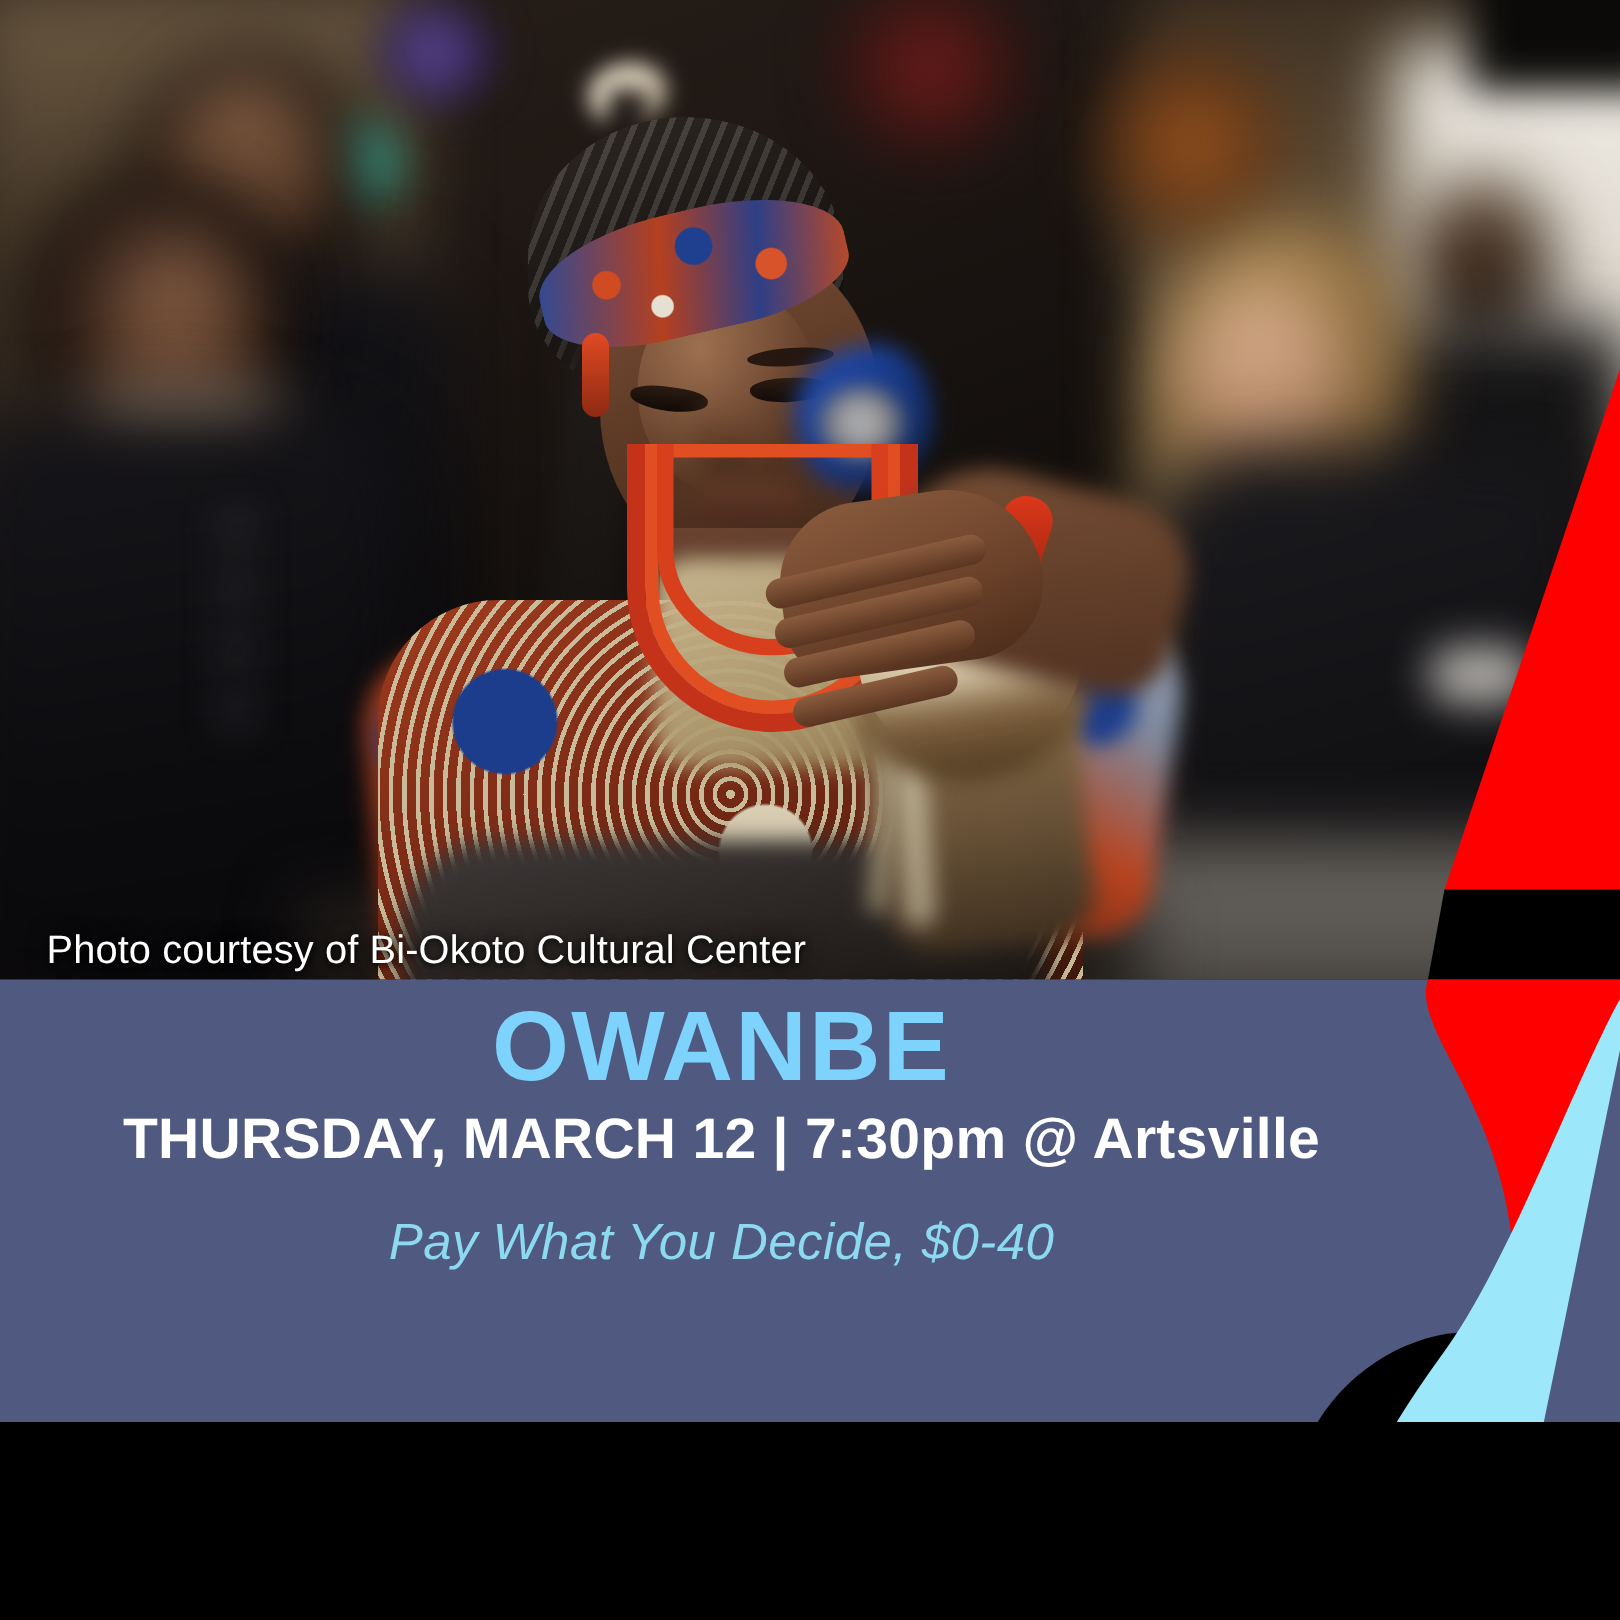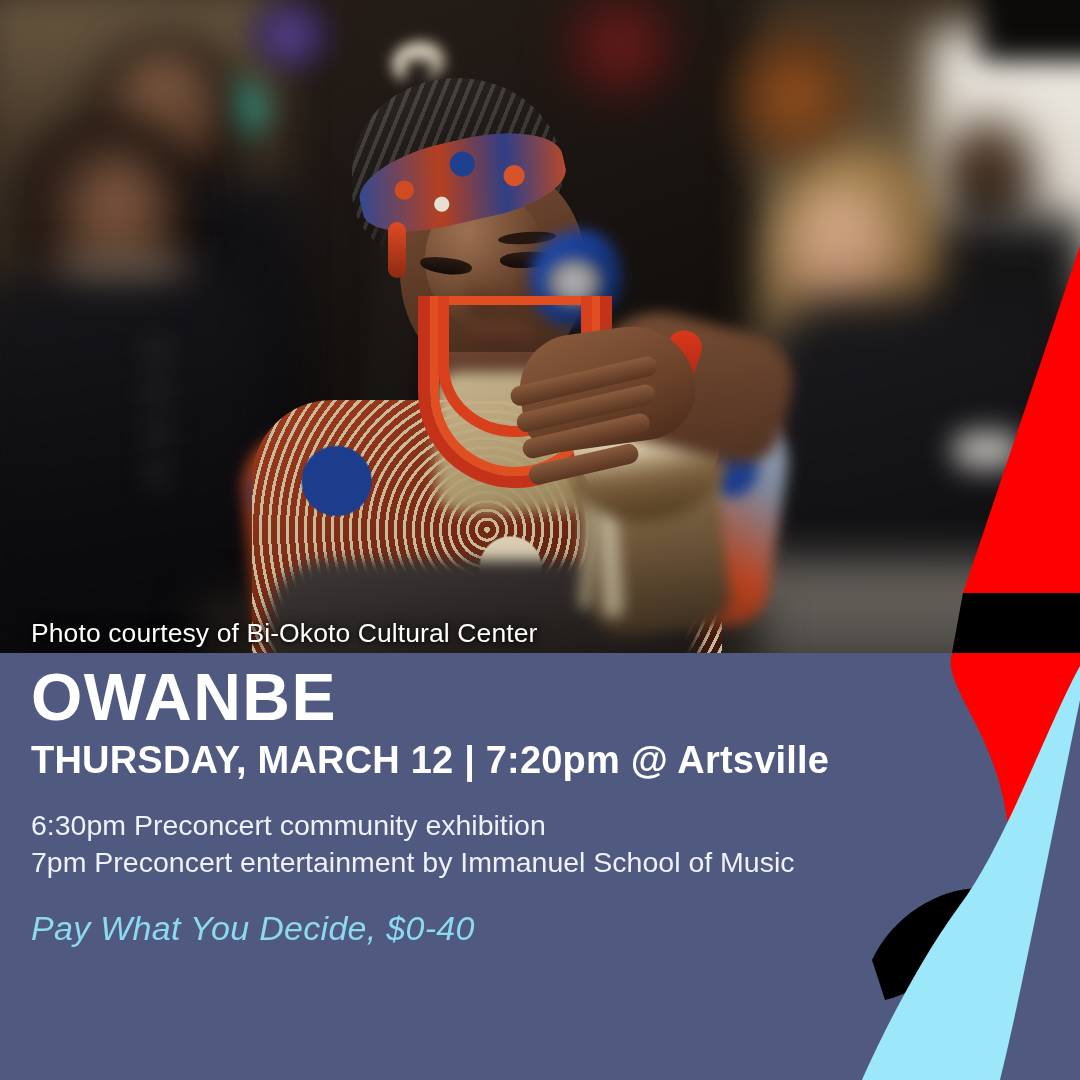--- a/index.html
+++ b/index.html
@@ -3,24 +3,25 @@
 <meta charset="utf-8">
 <style>
   html, body {
     margin: 0;
     padding: 0;
     background: #000;
   }
   #poster {
     position: relative;
     width: 1080px;
-    height: 1080px;
+    height: 948px;
     overflow: hidden;
     font-family: "Liberation Sans", sans-serif;
     background: #14100e;
+    text-align: center;
   }
 
   
   #photo {
     position: absolute;
     left: 0; top: 0;
     width: 1080px;
     height: 653px;
     overflow: hidden;
     background:
@@ -410,21 +411,21 @@
   }
   #panel-text {
     position: absolute;
     left: 31px;
     top: 0;
     width: 900px;
   }
   #title {
     font-size: 66px;
     font-weight: bold;
-    color: #ffffff;
+    color: #7dd3fc;
     letter-spacing: 1.5px;
     line-height: 1;
     margin-top: 11px;
   }
   #subtitle {
     font-size: 38px;
     font-weight: bold;
     color: #ffffff;
     letter-spacing: 0.2px;
     line-height: 1.08;
@@ -546,25 +547,21 @@
         <div class="dr-finger" style="width:112px"></div>
       </div>
     </div>
 
     <div id="photo-caption">Photo courtesy of Bi-Okoto Cultural Center</div>
   </div>
 
   <div id="panel">
     <div id="panel-text">
       <div id="title">OWANBE</div>
-      <div id="subtitle">THURSDAY, MARCH 12 | 7:20pm @ Artsville</div>
-      <div id="prog-block">
-        <div class="prog-line">6:30pm Preconcert community exhibition</div>
-        <div class="prog-line">7pm Preconcert entertainment by Immanuel School of Music</div>
-      </div>
+      <div id="subtitle">THURSDAY, MARCH 12 | 7:30pm @ Artsville</div>
       <div id="price">Pay What You Decide, $0-40</div>
     </div>
   </div>
 
   <svg id="deco" viewBox="0 0 1080 1080">
 
     <path d="M1080,246 L1080,593 L963,593 Z" fill="#FF0000"></path>
 
     <path d="M1080,593 L1080,653 L952,653 L963,593 Z" fill="#000000"></path>
 

